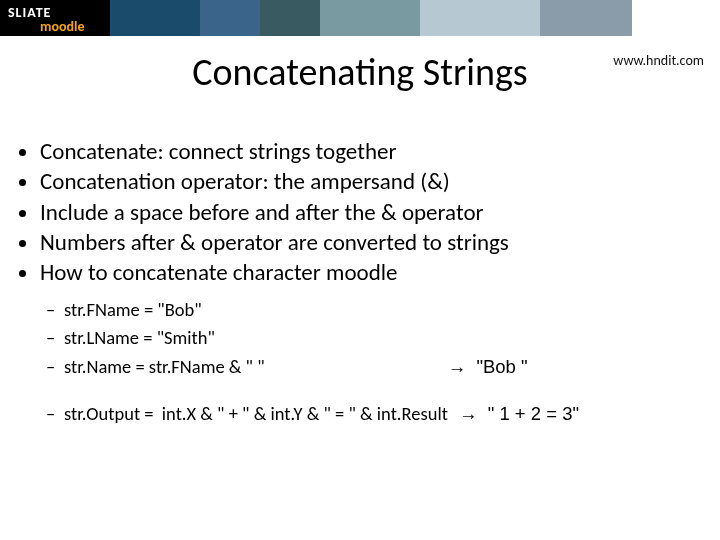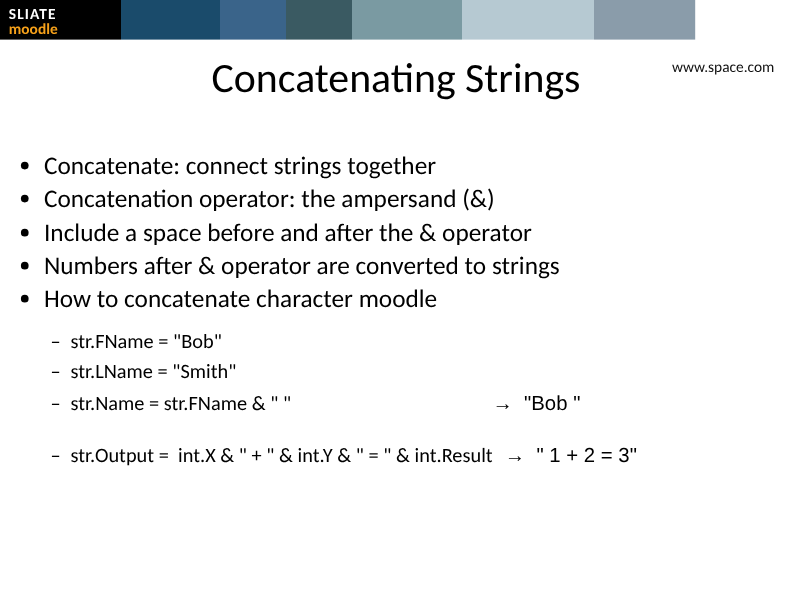--- a/index.html
+++ b/index.html
@@ -7,21 +7,21 @@
   .slide { position: relative; width: 720px; height: 540px; overflow: hidden; }
   .banner {
     position: absolute; top: 0; left: 0; width: 632px; height: 36px;
     background: linear-gradient(90deg, #000 0 110px, #1a4b6b 110px 200px, #3a648a 200px 260px, #3a5a62 260px 320px, #7a9aa2 320px 420px, #b6c9d2 420px 540px, #8a9caa 540px 720px);
   }
   .banner-text {
     position: absolute; top: 6px; left: 8px; text-align: left;
     font-weight: bold; line-height: 1; font-size: 14px;
   }
   .banner-text .l1 { color: #fff; letter-spacing: 1px; }
-  .banner-text .l2 { color: #f6a11a; }
+  .banner-text .l2 { color: #f6a11a; margin-left: 32px; }
   .url {
     position: absolute; top: 52px; right: 16px;
     font-size: 14px; color: #111;
   }
   .title {
     position: absolute; top: 49px; left: 0; width: 720px;
     text-align: center; font-size: 38px; font-weight: 400;
   }
   .body {
     position: absolute; top: 136px; left: 0; width: 597px;
@@ -41,21 +41,21 @@
 <body>
 <div class="slide">
 
   <div class="banner">
     <div class="banner-text">
       <div class="l1">SLIATE</div>
       <div class="l2">moodle</div>
     </div>
   </div>
 
-  <div class="url">www.space.com</div>
+  <div class="url">www.hndit.com</div>
 
   <div class="title">Concatenating Strings</div>
 
   <div class="body">
     <ul class="main">
       <li>Concatenate: connect strings together</li>
       <li>Concatenation operator: the ampersand (&amp;)</li>
       <li>Include a space before and after the &amp; operator</li>
       <li>Numbers after &amp; operator are converted to strings</li>
       <li>How to concatenate character moodle</li>

